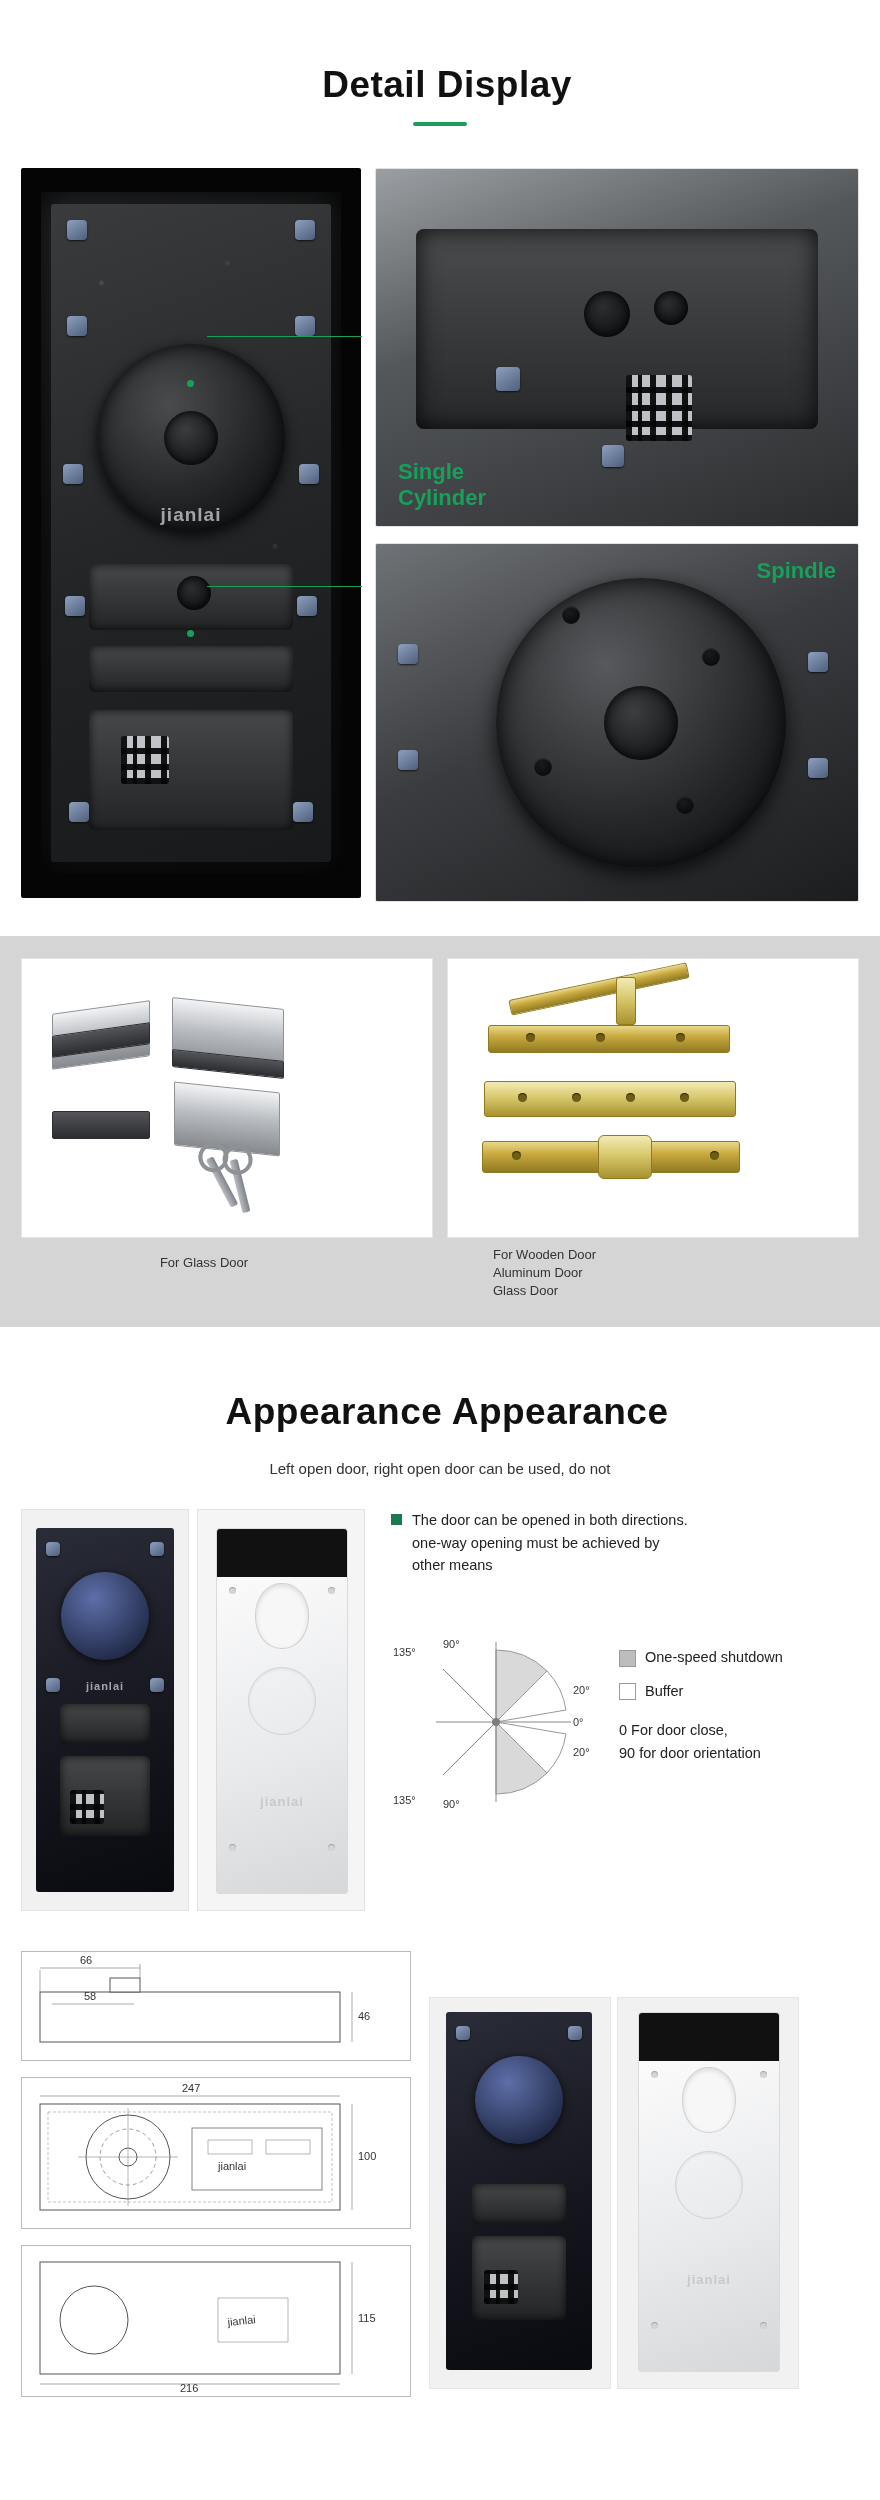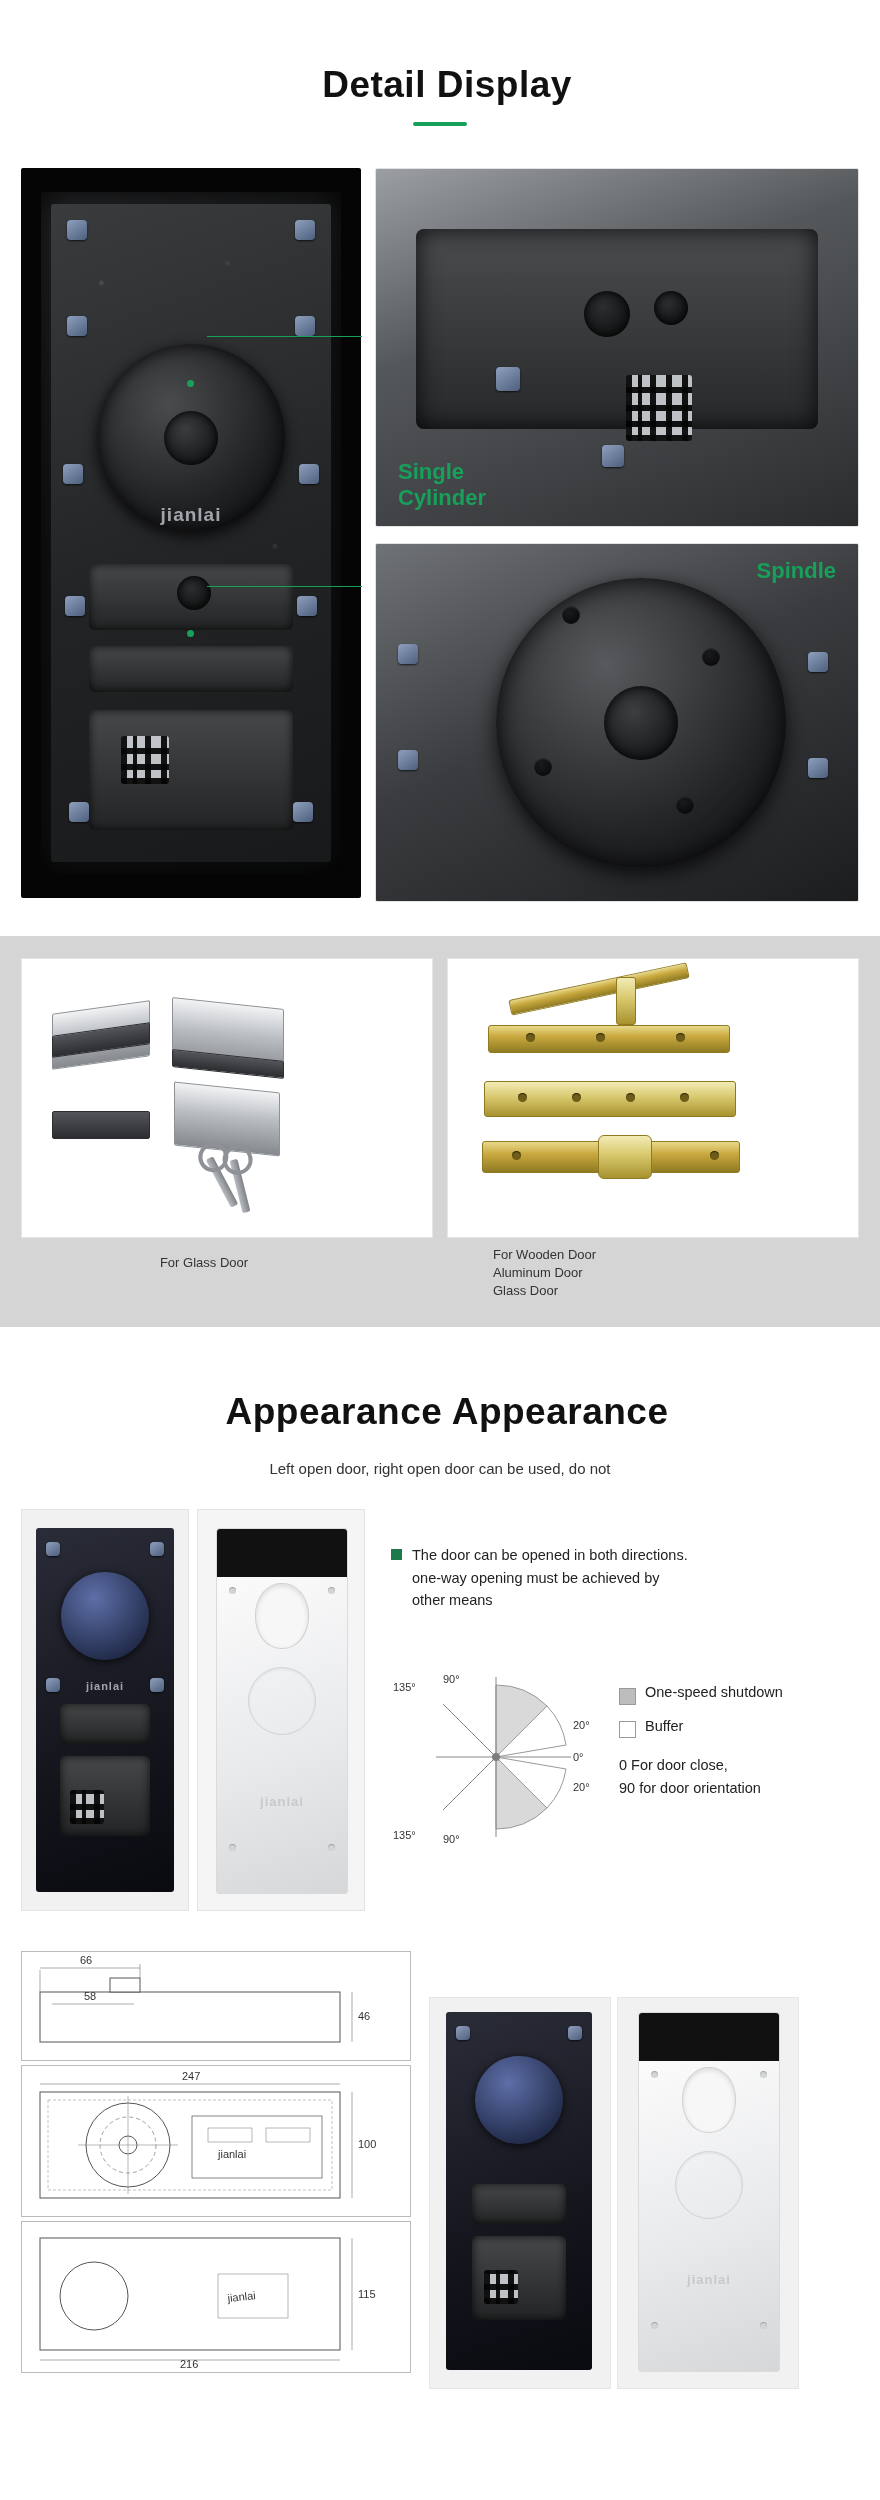--- a/index.html
+++ b/index.html
@@ -225,37 +225,37 @@
     position:absolute;left:50%;top:138px;transform:translateX(-50%);
     width:66px;height:66px;border-radius:50%;border:1px solid #d2d3d5;
     box-shadow:inset 0 1px 3px rgba(0,0,0,.08);
   }
   .cover-brand{
     position:absolute;left:50%;bottom:84px;transform:translateX(-50%);
     color:#c8c9cb;font-size:13px;font-weight:bold;letter-spacing:1px;
   }
   .cover-screw{position:absolute;width:7px;height:7px;border-radius:50%;background:#d3d4d6;box-shadow:inset 0 1px 1px rgba(0,0,0,.25);}
 
-  .dim-text{flex:1;padding-left:10px;margin-top:35px;}
+  .dim-text{flex:1;padding-left:10px;}
   .bullet-row{display:flex;gap:10px;align-items:flex-start;font-size:14.5px;line-height:1.55;color:#222;}
   .bullet-sq{width:11px;height:11px;background:#1c7a4a;margin-top:5px;flex:0 0 11px;}
   .angle-block{display:flex;gap:18px;margin-top:46px;align-items:flex-start;}
   .angle-svg{flex:0 0 210px;}
   .legend{font-size:14.5px;color:#222;line-height:1.6;padding-top:24px;}
-  .legend-item{display:flex;align-items:flex-end;gap:9px;margin-bottom:10px;}
+  .legend-item{display:flex;align-items:center;gap:9px;margin-bottom:10px;}
   .sw-grey{width:15px;height:15px;background:#bdbdbd;border:1px solid #9a9a9a;}
   .sw-white{width:15px;height:15px;background:#fff;border:1px solid #9a9a9a;}
   .legend-note{margin-top:16px;}
 
   
   .draw-row{
     width:838px;margin:40px auto 0 auto;display:flex;gap:18px;align-items:flex-start;
     padding-bottom:40px;
   }
-  .draw-col{flex:0 0 390px;display:flex;flex-direction:column;gap:4px;}
+  .draw-col{flex:0 0 390px;display:flex;flex-direction:column;gap:16px;}
   .draw-box{border:1px solid #bbb;background:#fff;position:relative;}
   .photo-pair{flex:1;display:flex;gap:6px;padding-top:46px;}
   .pp{width:180px;height:390px;position:relative;overflow:hidden;background:#f1f1f1;border:1px solid #e6e6e6;}
   .dimtext{font-size:11px;fill:#333;font-family:"Liberation Sans",sans-serif;}
 </style>
 </head>
 <body>
 
 <div class="page">
 

